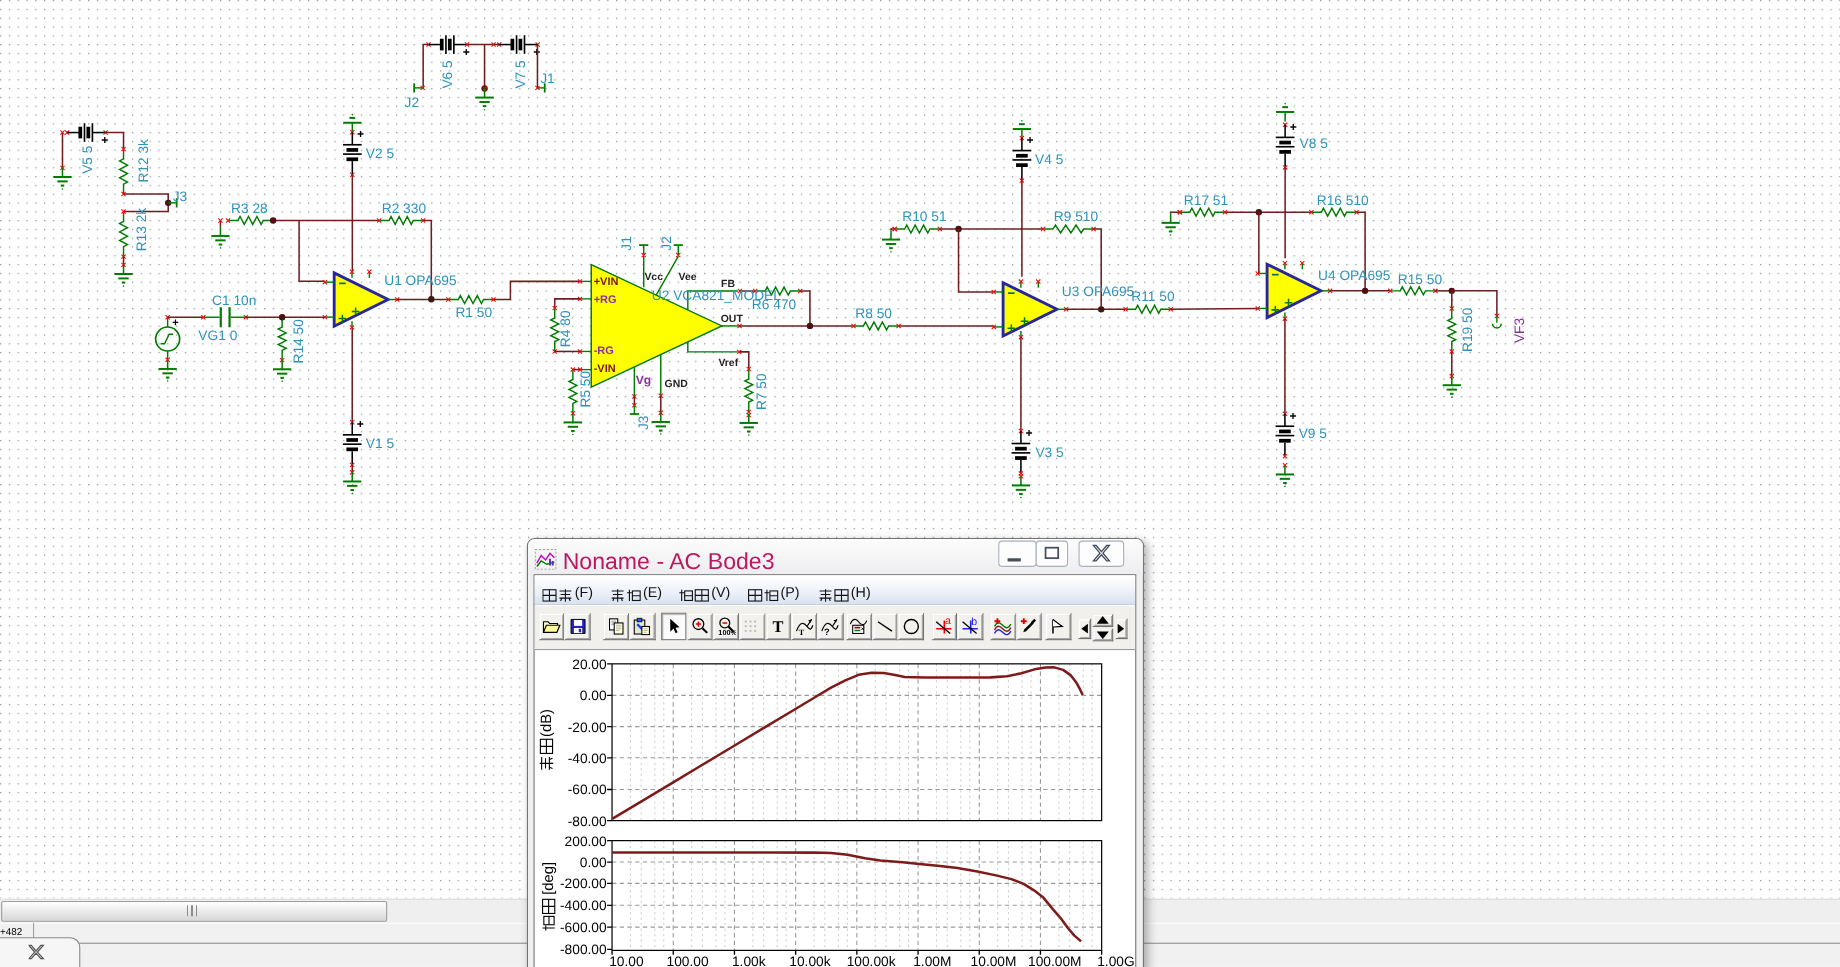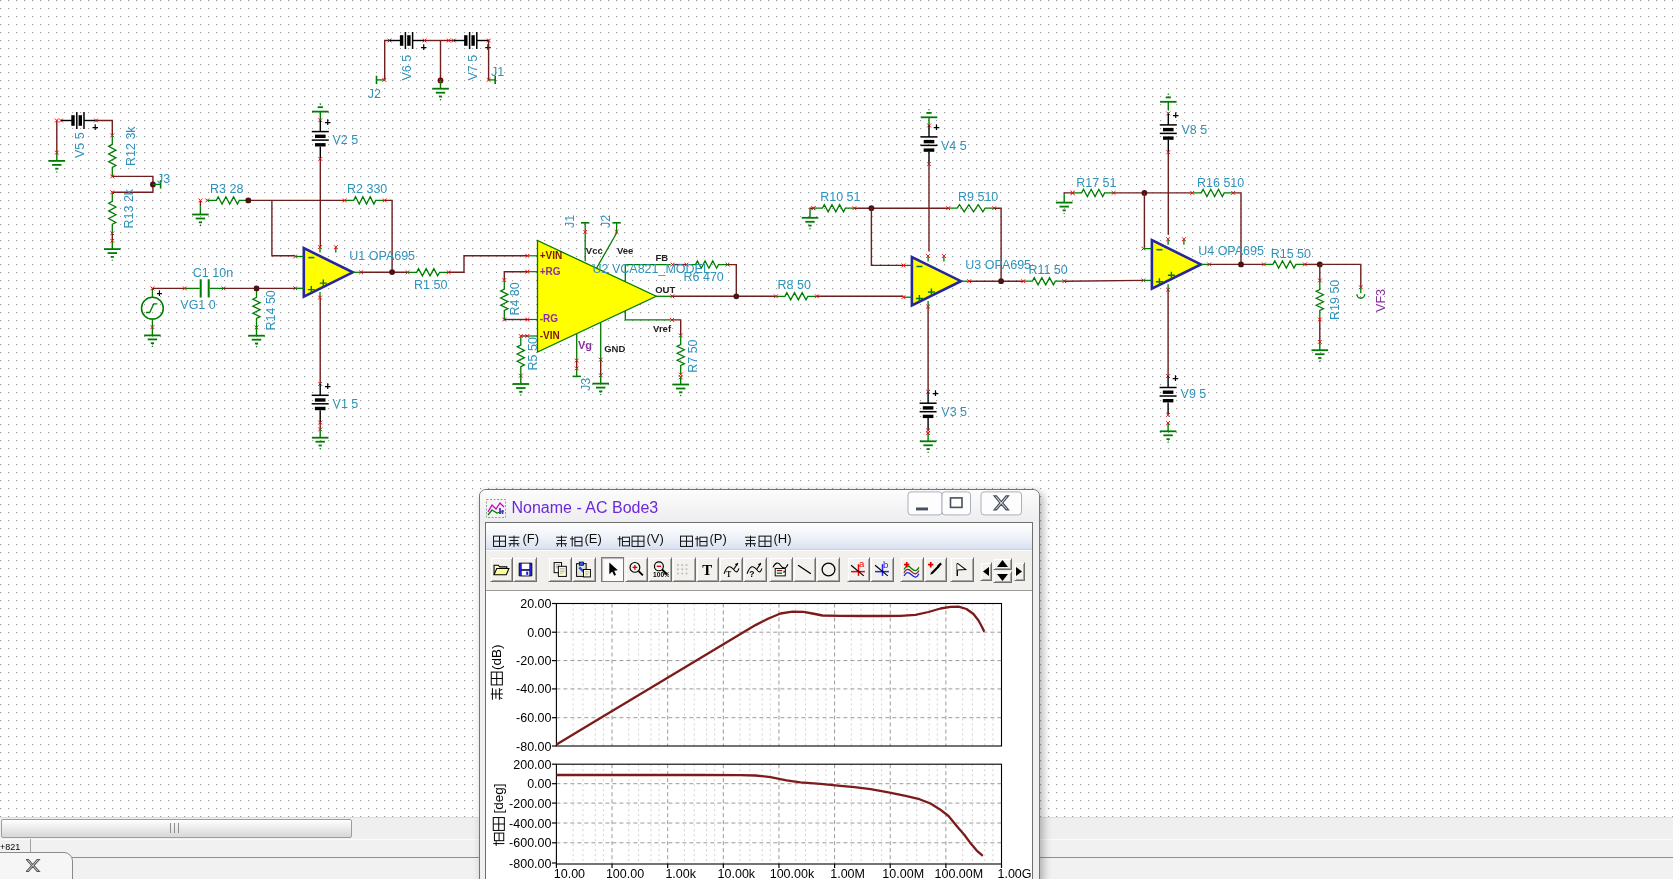--- a/index.html
+++ b/index.html
@@ -460,38 +460,38 @@
 <line x1="1360.8" y1="287.3" x2="1360.8" y2="293.3" stroke="#007c00" stroke-width="1.3"></line>
 <path d="M1356.9 294.3 A 3.9 3.9 0 0 0 1364.7 294.3" fill="none" stroke="#007c00" stroke-width="1.4"></path>
 <text transform="translate(1385,311.9) rotate(-90)" font-size="12.5" fill="#8b2fa0">VF3</text>
 </svg>
 
 <div style="position:absolute;left:0;top:817px;width:1673px;height:22px;background:#efefef;border-top:1px solid #dcdcdc"></div>
 <div style="position:absolute;left:1px;top:818.5px;width:351px;height:19px;background:linear-gradient(#fefefe,#d7d7d7);border:1px solid #9d9d9d;border-radius:2px"></div>
 <div style="position:absolute;left:170px;top:823px;width:11px;height:10px;background:repeating-linear-gradient(90deg,#8c8c8c 0 1px,rgba(0,0,0,0) 1px 4px)"></div>
 
 <div style="position:absolute;left:0;top:839px;width:1673px;height:40px;background:#f1f1f1;border-top:1px solid #fbfbfb"></div>
-<div style="position:absolute;left:0;top:842px;width:28px;height:11px;font-size:9px;color:#000;overflow:hidden">+821</div>
+<div style="position:absolute;left:0;top:842px;width:28px;height:11px;font-size:9px;color:#000;overflow:hidden">+482</div>
 <div style="position:absolute;left:30px;top:839px;width:1px;height:18px;background:#a0a0a0"></div>
 <div style="position:absolute;left:30px;top:856.5px;width:1643px;height:1px;background:#8f8f8f"></div>
 <div style="position:absolute;left:-8px;top:851.5px;width:81px;height:40px;background:#f6f6f6;border:1px solid #8a8a8a;border-top-right-radius:9px"></div>
 <svg style="position:absolute;left:26px;top:857.5px" width="18" height="15" viewBox="0 0 18 15">
 <path d="M2.5 1.5 l4.3 5 l4.3 -5 l2.3 0 l-5.3 6 l5.3 6 l-2.3 0 l-4.3 -5 l-4.3 5 l-2.3 0 l5.3 -6 l-5.3 -6 Z" fill="#e4e4e4" stroke="#555" stroke-width="1.1"></path>
   </svg>
 
 <div style="position:absolute;left:478.5px;top:488.6px;width:561.9px;height:395px;background:#f0f0f0;
 border:1px solid #757575;border-radius:7px 7px 0 0;box-shadow:3px 3px 9px rgba(60,60,60,0.4);overflow:hidden">
   <div style="position:absolute;left:0;top:0;width:100%;height:33px;background:linear-gradient(#fcfcfc,#ededf0)"></div>
   <svg style="position:absolute;left:6px;top:9.6px" width="20" height="19" viewBox="0 0 20 19">
       <rect x="0.5" y="0.5" width="19" height="18" fill="#f4f4f4" stroke="#9a9a9a" stroke-dasharray="2,1.5"></rect>
       <path d="M2 13 L6 6 L10 10 L14 4 L18 8" fill="none" stroke="#cc00cc" stroke-width="1.3"></path>
       <path d="M2 16 L6 11 L11 14 L18 12" fill="none" stroke="#007c00" stroke-width="1.3"></path>
       <path d="M14 15 v-6 M16.5 15 v-4" stroke="#5533bb" stroke-width="1.8"></path>
     </svg>
-  <div style="position:absolute;left:32px;top:9.5px;font-size:16px;color:#6d28d9">Noname - AC Bode3</div>
+  <div style="position:absolute;left:32px;top:9.5px;font-size:21px;color:#be185d">Noname - AC Bode3</div>
   <svg style="position:absolute;left:0;top:0" width="561" height="33" viewBox="479.5 489.6 560 33">
       <rect x="907" y="491.5" width="34" height="23" rx="3" fill="#fdfdfd" stroke="#a8b0bc"></rect>
       <rect x="941" y="491.5" width="28.5" height="23" rx="3" fill="#fdfdfd" stroke="#a8b0bc"></rect>
       <rect x="980" y="491.5" width="40.5" height="23" rx="3" fill="#fdfdfd" stroke="#a8b0bc"></rect>
       <path d="M915 508.5 h12" stroke="#46505e" stroke-width="3"></path>
       <rect x="949.5" y="497.5" width="11.5" height="9.5" fill="none" stroke="#46505e" stroke-width="1.6"></rect>
       <path d="M995.5 495.5 l4.8 5.6 l4.8 -5.6 l2.5 0 l-5.9 7 l5.9 7 l-2.5 0 l-4.8 -5.6 l-4.8 5.6 l-2.5 0 l5.9 -7 l-5.9 -7 Z" fill="#ececef" stroke="#414b5a" stroke-width="1.15"></path>
     </svg>
 
   <div style="position:absolute;left:5.8px;top:32.5px;width:547.9px;height:361px;border:1px solid #6f6f6f;background:#fff">

